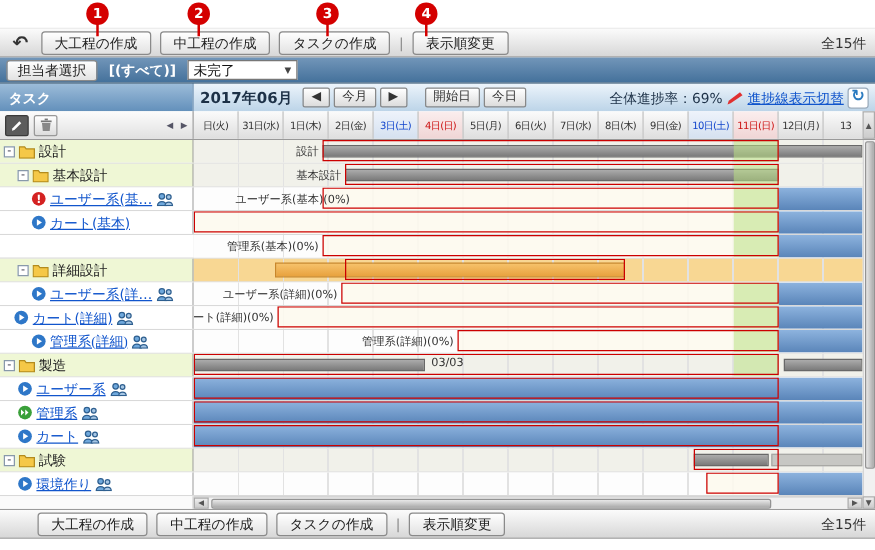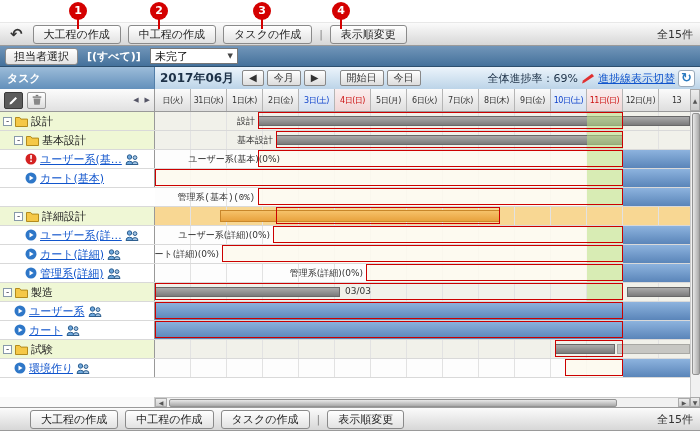--- a/index.html
+++ b/index.html
@@ -267,21 +267,21 @@
                 <circle cx="6" cy="6" r="5.5" fill="#2e77c8"></circle>
                 <path d="M4.5 3.4 L8.6 6 L4.5 8.6 Z" fill="#fff"></path>
               </svg>
             </span>
             <span class="task-link">管理系(基本)</span>
           </div>
           <div class="gantt-cell bg-w">
             <div class="seg empty" style="left: 103px; width: 365px;"></div>
             <div class="seg blue" style="left: 468px; width: 67px;"></div>
             <div class="green-band"></div>
-            <div class="bar-label" style="right: 435px; font-family: Liberation Mono, monospace;">管理系(基本)(0%)</div>
+            <div class="bar-label" style="right: 435px;">管理系(基本)(0%)</div>
             <div class="red-box" style="left: 103px; width: 365px;"></div>
           </div>
         </div>
         <div class="grid-row folder">
           <div class="tree-cell" style="padding-left: 14px;">
             <span class="minus-box">-</span>
             <span class="ic">
               <svg width="13" height="11" viewBox="0 0 13 11">
                 <path d="M0.5 1.5 h4.2 l1.2 1.6 h6.6 v7.4 h-12 z" fill="#f5c847" stroke="#b38b1d" stroke-width="1"></path>
               </svg>
@@ -313,21 +313,21 @@
           </div>
           <div class="gantt-cell bg-w">
             <div class="seg empty" style="left: 118px; width: 350px;"></div>
             <div class="seg blue" style="left: 468px; width: 67px;"></div>
             <div class="green-band"></div>
             <div class="bar-label" style="right: 420px;">ユーザー系(詳細)(0%)</div>
             <div class="red-box" style="left: 118px; width: 350px;"></div>
           </div>
         </div>
         <div class="grid-row">
-          <div class="tree-cell" style="padding-left: 25px;">
+          <div class="tree-cell" style="padding-left: 11px;">
             <span class="ic">
               <svg width="12" height="12" viewBox="0 0 12 12">
                 <circle cx="6" cy="6" r="5.5" fill="#2e77c8"></circle>
                 <path d="M4.5 3.4 L8.6 6 L4.5 8.6 Z" fill="#fff"></path>
               </svg>
             </span>
             <span class="task-link">カート(詳細)</span>
             <span class="ic">
               <svg width="14" height="11" viewBox="0 0 14 11">
                 <circle cx="4.5" cy="3" r="2.2" fill="#6fa8dc" stroke="#2e5f8f"></circle>
@@ -339,21 +339,21 @@
           </div>
           <div class="gantt-cell bg-w">
             <div class="seg empty" style="left: 67px; width: 401px;"></div>
             <div class="seg blue" style="left: 468px; width: 67px;"></div>
             <div class="green-band"></div>
             <div class="bar-label" style="right: 471px;">ート(詳細)(0%)</div>
             <div class="red-box" style="left: 67px; width: 401px;"></div>
           </div>
         </div>
         <div class="grid-row">
-          <div class="tree-cell" style="padding-left: 25px;">
+          <div class="tree-cell" style="padding-left: 25px; font-family: Liberation Serif, serif;">
             <span class="ic">
               <svg width="12" height="12" viewBox="0 0 12 12">
                 <circle cx="6" cy="6" r="5.5" fill="#2e77c8"></circle>
                 <path d="M4.5 3.4 L8.6 6 L4.5 8.6 Z" fill="#fff"></path>
               </svg>
             </span>
             <span class="task-link">管理系(詳細)</span>
             <span class="ic">
               <svg width="14" height="11" viewBox="0 0 14 11">
                 <circle cx="4.5" cy="3" r="2.2" fill="#6fa8dc" stroke="#2e5f8f"></circle>
@@ -391,20 +391,43 @@
         </div>
         <div class="grid-row">
           <div class="tree-cell" style="padding-left: 14px;">
             <span class="ic">
               <svg width="12" height="12" viewBox="0 0 12 12">
                 <circle cx="6" cy="6" r="5.5" fill="#2e77c8"></circle>
                 <path d="M4.5 3.4 L8.6 6 L4.5 8.6 Z" fill="#fff"></path>
               </svg>
             </span>
             <span class="task-link">ユーザー系</span>
+            <span class="ic">
+              <svg width="14" height="11" viewBox="0 0 14 11">
+                <circle cx="4.5" cy="3" r="2.2" fill="#6fa8dc" stroke="#2e5f8f"></circle>
+                <path d="M1 10.5 a3.5 3.3 0 0 1 7 0 z" fill="#6fa8dc" stroke="#2e5f8f"></path>
+                <circle cx="10" cy="3.6" r="1.9" fill="#a6c6e4" stroke="#2e5f8f"></circle>
+                <path d="M7 10.5 a3 2.9 0 0 1 6 0 z" fill="#a6c6e4" stroke="#2e5f8f"></path>
+              </svg>
+            </span>
+          </div>
+          <div class="gantt-cell bg-w">
+            <div class="seg blue" style="left: 0px; width: 535px;"></div>
+            <div class="red-box" style="left: 0px; width: 468px;"></div>
+          </div>
+        </div>
+        <div class="grid-row">
+          <div class="tree-cell" style="padding-left: 14px;">
+            <span class="ic">
+              <svg width="12" height="12" viewBox="0 0 12 12">
+                <circle cx="6" cy="6" r="5.5" fill="#3aa03a"></circle>
+                <path d="M2.8 3.6 L5.4 6 L2.8 8.4 Z M6.2 3.6 L8.8 6 L6.2 8.4 Z" fill="#fff"></path>
+              </svg>
+            </span>
+            <span class="task-link">管理系</span>
             <span class="ic">
               <svg width="14" height="11" viewBox="0 0 14 11">
                 <circle cx="4.5" cy="3" r="2.2" fill="#6fa8dc" stroke="#2e5f8f"></circle>
                 <path d="M1 10.5 a3.5 3.3 0 0 1 7 0 z" fill="#6fa8dc" stroke="#2e5f8f"></path>
                 <circle cx="10" cy="3.6" r="1.9" fill="#a6c6e4" stroke="#2e5f8f"></circle>
                 <path d="M7 10.5 a3 2.9 0 0 1 6 0 z" fill="#a6c6e4" stroke="#2e5f8f"></path>
               </svg>
             </span>
           </div>
           <div class="gantt-cell bg-w">

